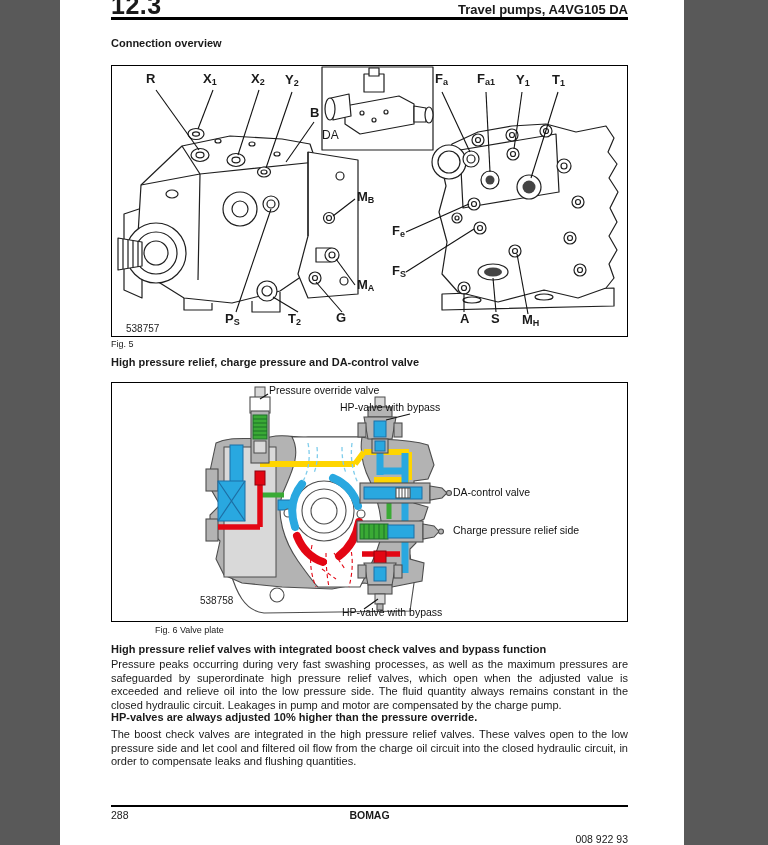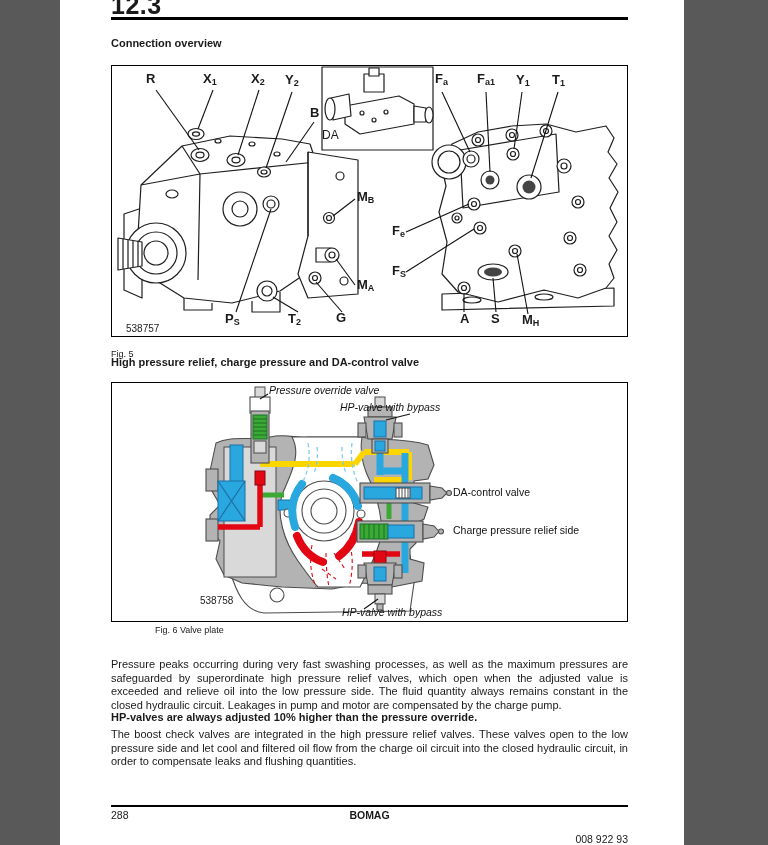--- a/index.html
+++ b/index.html
@@ -23,25 +23,25 @@
   .header-rule{left:51px;top:17px;width:517px;height:3px;background:#000;}
   .connection-overview{left:51px;top:37px;font-size:11px;font-weight:bold;}
   .figbox{left:51px;width:517px;border:1px solid #000;background:#fff;}
   .fig5{top:65px;height:272px;}
   .fig6{top:382px;height:240px;}
   .figbox svg{position:absolute;left:0;top:0;}
   .plabel{position:absolute;font-size:13px;font-weight:bold;white-space:nowrap;line-height:1;}
   .plabel .psub{font-size:9px;vertical-align:-2px;font-weight:bold;}
   .fig-num{position:absolute;font-size:10px;color:#222;}
   .fig-caption{left:51px;font-size:9px;}
-  .cap5{top:349px;}
+  .cap5{top:339px;}
   .cap6{top:625px;margin-left:44px;}
   .mid-heading{left:51px;top:356px;font-size:11px;font-weight:bold;}
   .v-label{position:absolute;font-size:10.5px;white-space:nowrap;line-height:1.1;color:#111;}
-  .v-italic{font-style:italic;text-align:center;}
+  .v-italic{text-align:center;}
   .body-heading{left:51px;top:643px;width:517px;font-size:11px;font-weight:bold;}
   .para{left:51px;width:517px;font-size:11px;line-height:13.5px;text-align:justify;}
   .p1{top:658px;}
   .p2{top:711px;font-weight:bold;}
   .p3{top:728px;}
   .footer-rule{left:51px;top:805px;width:517px;height:1.5px;background:#000;}
   .footer{left:51px;top:809px;width:517px;font-size:10.5px;}
   .footer .fl{position:absolute;left:0;}
   .footer .fc{position:absolute;left:0;width:517px;text-align:center;font-weight:bold;}
   .footer .fr{position:absolute;right:0;margin-top:24px;}
@@ -65,20 +65,21 @@
   .s-dash-red{stroke:var(--accent-red);stroke-width:1.1;fill:none;stroke-dasharray:4 3;}
   .coil{stroke:#1c6e28;stroke-width:1;fill:none;}
 </style>
 </head>
 <body>
 
 <div class="stage">
   <div class="page">
 
     <div class="abs section-number">12.3</div>
+    <div class="abs header-title">Travel pumps, A4VG105 DA</div>
     <div class="abs header-rule"></div>
     <div class="abs connection-overview">Connection overview</div>
 
     <div class="abs figbox fig5">
       <svg width="517" height="272" viewBox="0 0 517 272">
 
         <g>
           <path class="ln-w" d="M12,148 L30,142 L30,232 L12,224 Z"></path>
           <path class="ln-w" d="M29,119 L70,80 L118,70 L170,73 L198,78 L204,96 L200,138 L206,170 L196,206 L168,225 L120,237 L72,232 L40,212 L25,185 Z"></path>
           <path class="ln" d="M29,119 L88,108 L204,96 M70,80 L88,108 M88,108 L86,214"></path>
@@ -340,20 +341,21 @@
 
       <div class="v-label v-italic" style="left:157px;top:2px">Pressure override valve</div>
       <div class="v-label v-italic" style="left:228px;top:19px">HP-valve with bypass</div>
       <div class="v-label" style="left:341px;top:104px">DA-control valve</div>
       <div class="v-label" style="left:341px;top:142px">Charge pressure relief side</div>
       <div class="v-label v-italic" style="left:230px;top:224px">HP-valve with bypass</div>
       <div class="fig-num" style="left:88px;top:212px">538758</div>
     </div>
     <div class="abs fig-caption cap6">Fig. 6 Valve plate</div>
 
+    <div class="abs body-heading">High pressure relief valves with integrated boost check valves and bypass function</div>
     <div class="abs para p1">Pressure peaks occurring during very fast swashing processes, as well as the maximum pressures are safeguarded by superordinate high pressure relief valves, which open when the adjusted value is exceeded and relieve oil into the low pressure side. The fluid quantity always remains constant in the closed hydraulic circuit. Leakages in pump and motor are compensated by the charge pump.</div>
     <div class="abs para p2">HP-valves are always adjusted 10% higher than the pressure override.</div>
     <div class="abs para p3">The boost check valves are integrated in the high pressure relief valves. These valves open to the low pressure side and let cool and filtered oil flow from the charge oil circuit into the closed hydraulic circuit, in order to compensate leaks and flushing quantities.</div>
 
     <div class="abs footer-rule"></div>
     <div class="abs footer">
       <span class="fl">288</span>
       <span class="fc">BOMAG</span>
       <span class="fr">008 922 93</span>
     </div>

